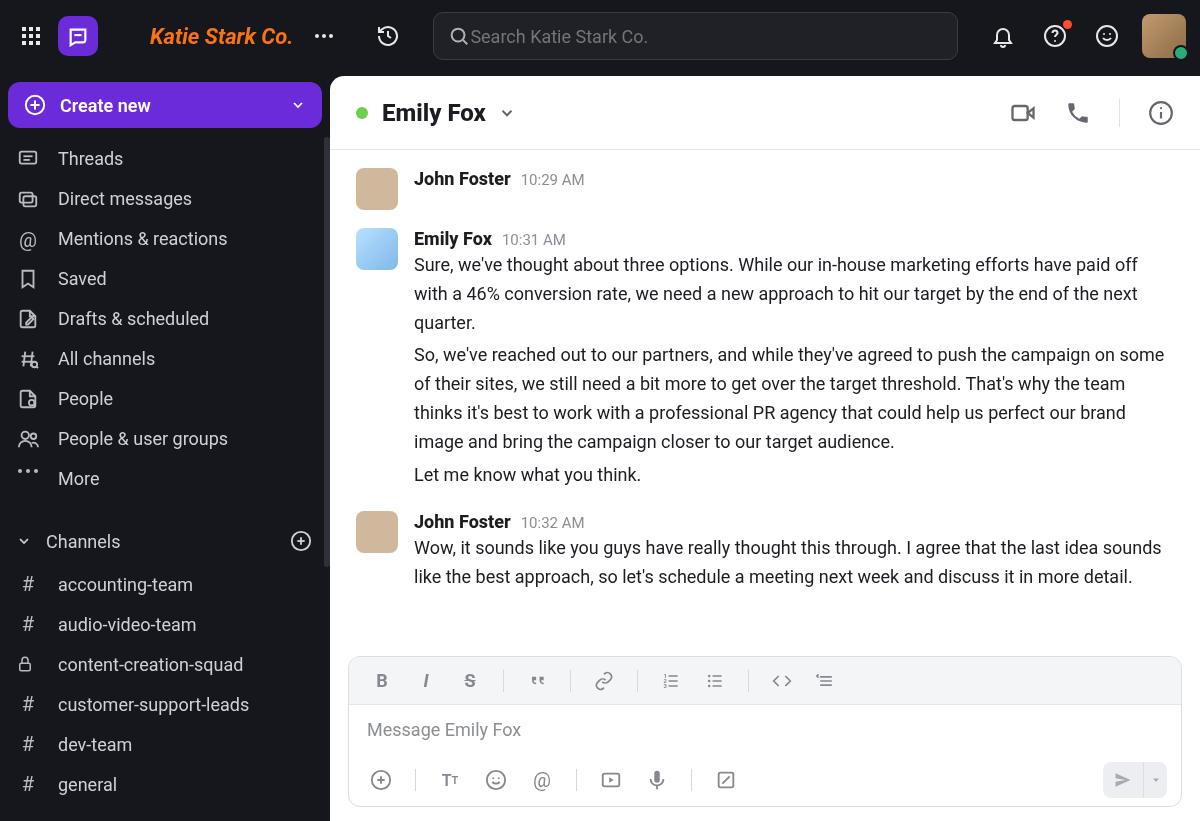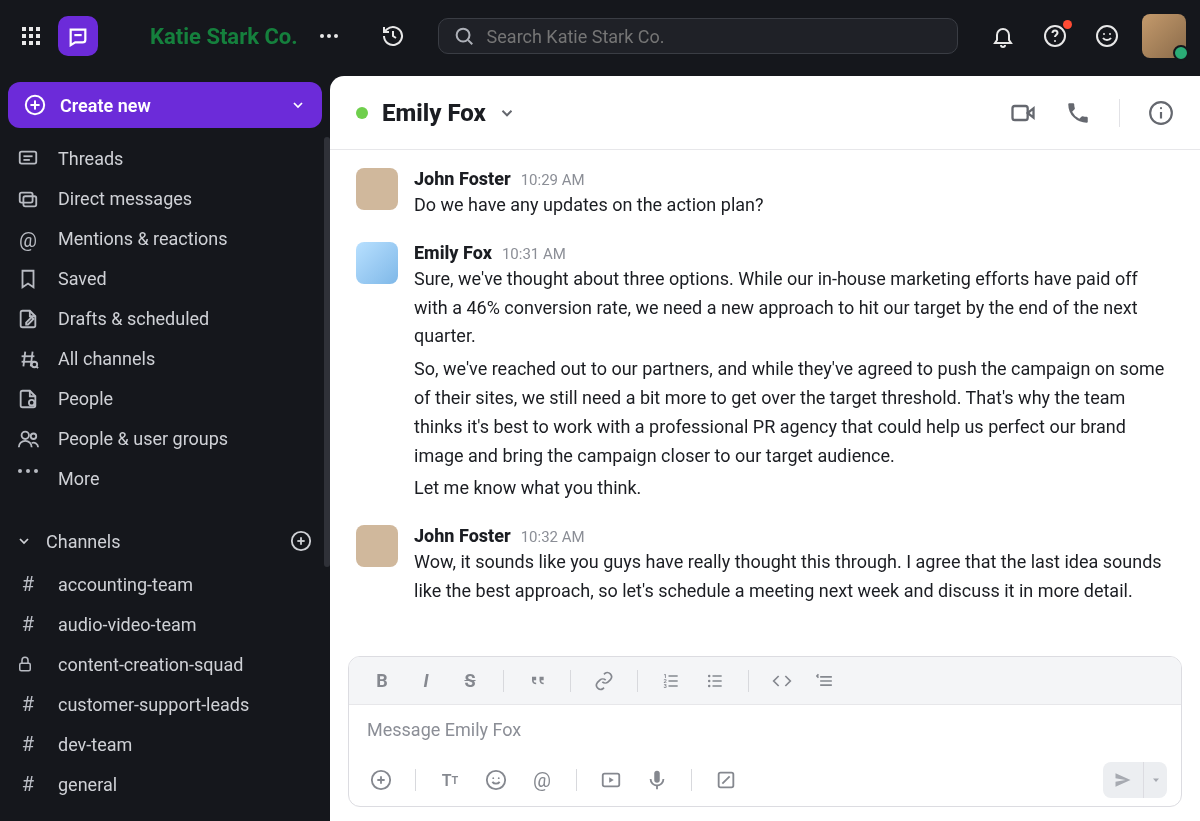--- a/index.html
+++ b/index.html
@@ -3,25 +3,25 @@
 <meta charset="utf-8">
 <style>
   * { box-sizing: border-box; margin: 0; padding: 0; font-family: -apple-system, BlinkMacSystemFont, "Segoe UI", Roboto, Helvetica, Arial, sans-serif; }
   body { width: 1200px; height: 821px; overflow: hidden; background: #15171c; display: flex; flex-direction: column; }
   
   
   .top-header { height: 72px; display: flex; align-items: center; padding: 0 14px; gap: 10px; }
   .grid-btn, .logo-btn, .history-btn, .more-btn { display:flex; align-items:center; justify-content:center; border-radius:6px; }
   .grid-btn { width:34px; height:34px; color:#e8e8e8; }
   .logo-btn { width:40px; height:40px; background:#6c2bd9; color:#fff; border-radius:10px; }
-  .workspace-name { color:#15803d; font-size:22px; font-weight:700; margin-left:42px; }
+  .workspace-name { color:#f97316; font-size:22px; font-weight:700; margin-left:42px;font-style:italic; }
   .more-btn { color:#e8e8e8; width:34px; height:34px; margin-left:4px; }
   .history-btn { color:#e8e8e8; width:34px; height:34px; margin-left:20px; }
   .search-wrap { flex:1; margin-left:18px; }
-  .search-box { display:flex; align-items:center; background:#1f2127; border:1px solid #3a3d44; border-radius:10px; height:36px; padding:0 14px; gap:12px; color:#aeb1b8; }
+  .search-box { display:flex; align-items:center; background:#1f2127; border:1px solid #3a3d44; border-radius:10px; height:48px; padding:0 14px; color:#aeb1b8; }
   .search-box input { background:transparent; border:none; outline:none; color:#aeb1b8; font-size:18px; flex:1; }
   .header-actions { display:flex; align-items:center; gap:18px; margin-left:18px; color:#e8e8e8; }
   .ic-btn { width:34px; height:34px; display:flex; align-items:center; justify-content:center; border-radius:6px; position:relative; }
   .help-dot { position:absolute; width:9px; height:9px; background:#ff4b33; border-radius:50%; top:1px; right:0; }
   .avatar-top { width:44px; height:44px; border-radius:8px; background:linear-gradient(135deg,#c49a6c,#8a6b4a); position:relative; }
   .avatar-top::after { content:""; position:absolute; width:12px; height:12px; background:#2bac76; border:2px solid #15171c; border-radius:50%; bottom:-3px; right:-3px; }
 
   
   .body-row { display:flex; flex:1; min-height:0; }
   .sidebar { width:330px; padding:10px 8px 0 8px; display:flex; flex-direction:column; color:#cfd1d6; position:relative; }
@@ -343,23 +343,20 @@
     </div>
 
     <div class="messages" id="messages">
         <div class="msg">
           <div class="av "></div>
           <div class="body">
             <div class="head">
               <span class="name">John Foster</span>
               <span class="time">10:29 AM</span>
             </div>
-            <div class="text">
-              <p>Do we have any updates on the action plan?</p>
-            </div>
           </div>
         </div>
         <div class="msg">
           <div class="av ef"></div>
           <div class="body">
             <div class="head">
               <span class="name">Emily Fox</span>
               <span class="time">10:31 AM</span>
             </div>
             <div class="text">

